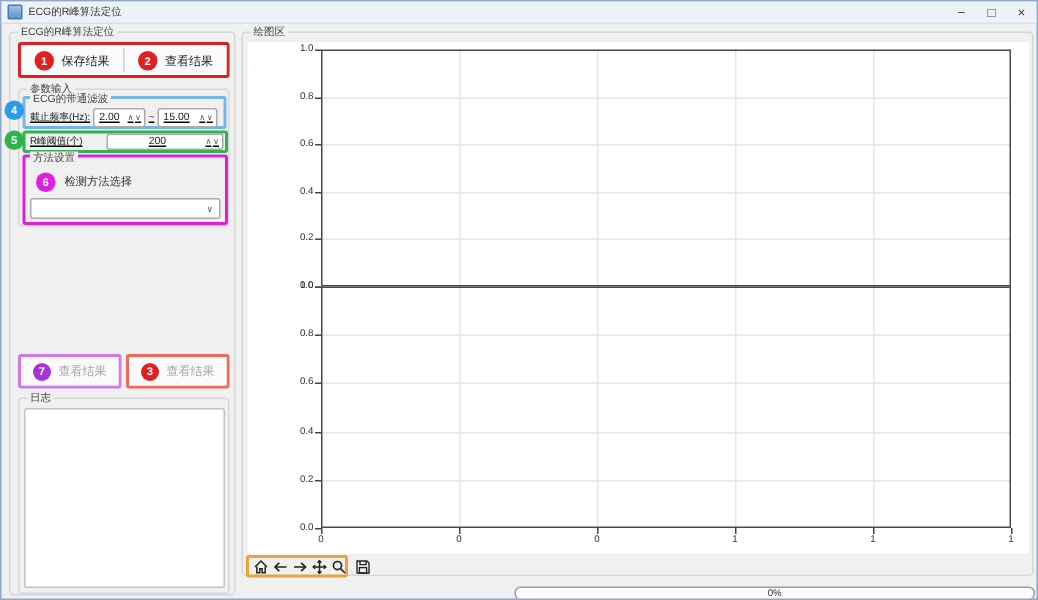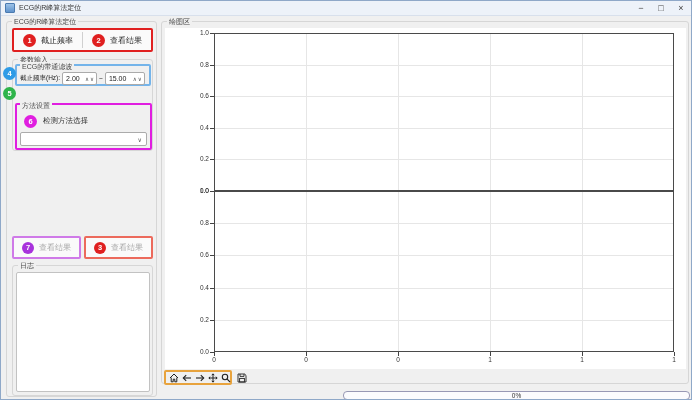--- a/index.html
+++ b/index.html
@@ -27,21 +27,21 @@
   .b-blue{background:var(--c-blue,#2e9be6);}
   .b-green{background:var(--c-green,#2eb44a);}
   .b-magenta{background:var(--c-magenta,#e01ee0);}
   .b-purple{background:var(--c-purple,#a832dc);}
   
   .impbar{display:flex;height:100%;background:#fafafa;align-items:stretch;}
   .impbtn{flex:1;display:flex;align-items:center;justify-content:center;gap:5px;font-size:8px;color:#222;cursor:default;}
   .impbtn .badge{position:static;flex:0 0 auto;}
   .vdiv{width:1px;background:#d0d0d0;margin:2px 0;}
   
-  .row{position:absolute;display:flex;align-items:center;}
+  .row{position:absolute;display:flex;align-items:center;text-decoration:underline;}
   .plabel{font-size:6.5px;color:#222;white-space:nowrap;}
   .spin{display:flex;align-items:center;background:#fff;border:1px solid #ababab;border-radius:2px;box-sizing:border-box;height:13px;}
   .spin input{border:none;outline:none;padding:0 0 0 3px;margin:0;width:100%;font-size:7px;font-family:inherit;color:#222;background:transparent;}
   .spin .arrows{display:flex;gap:1px;padding:0 2px;font-size:5.5px;color:#555;flex:0 0 auto;}
   .combo{position:absolute;background:#fff;border:1px solid #ababab;border-radius:2px;box-sizing:border-box;display:flex;align-items:center;}
   .combo .carr{margin-left:auto;padding-right:4px;font-size:6px;color:#555;}
   .hint{position:absolute;font-size:7.5px;color:#333;text-align:left;white-space:nowrap;}
   
   .resbtn{display:flex;align-items:center;justify-content:center;gap:5px;height:100%;background:#fafafa;font-size:8px;color:#a6a6a6;cursor:default;}
   .resbtn .badge{position:static;width:12px;height:12px;line-height:12px;}
@@ -79,21 +79,21 @@
     </div>
   </div>
 
   <div class="gb" style="left:5px;top:20px;width:151px;height:376px;">
     <span class="gb-label">ECG的R峰算法定位</span>
 
     <div class="annot a-red" style="left:5px;top:6px;width:141px;height:24px;">
       <div class="impbar">
         <div class="impbtn">
           <span class="badge b-red">1</span>
-          <span>截止频率</span>
+          <span>保存结果</span>
         </div>
         <div class="vdiv"></div>
         <div class="impbtn">
           <span class="badge b-red">2</span>
           <span>查看结果</span>
         </div>
       </div>
     </div>
 
     <div class="gb" style="left:5px;top:37px;width:141px;height:92px;">
@@ -117,20 +117,32 @@
           <span class="spin" style="width:40px;">
             <input value="15.00" style="">
             <span class="arrows">
                 <span>∧</span>
                 <span>∨</span>
               </span>
           </span>
         </div>
       </div>
 
+      <div class="annot a-green" style="left:2px;top:27px;width:137px;height:15px;">
+        <div class="row" style="left:3px;top:0;width:129px;height:11px;">
+          <span class="plabel">R峰阈值(个)</span>
+          <span class="spin" style="width:78px;height:11px;margin-left:auto;">
+            <input style="text-align: center;" value="200">
+            <span class="arrows">
+                <span>∧</span>
+                <span>∨</span>
+              </span>
+          </span>
+        </div>
+      </div>
 
       <div class="annot a-magenta" style="left:2px;top:43px;width:137px;height:47px;">
         <span class="gb-label" style="left:3px;top:-4px;">方法设置</span>
         <span class="badge b-magenta" style="left:7px;top:10px;">6</span>
         <div class="hint" style="left:26px;top:11px;width:100px;">检测方法选择</div>
         <div class="combo" style="left:3px;top:27px;width:127px;height:14px;">
           <span style="padding-left:4px;font-size:7px;"></span>
           <span class="carr">∨</span>
         </div>
       </div>

